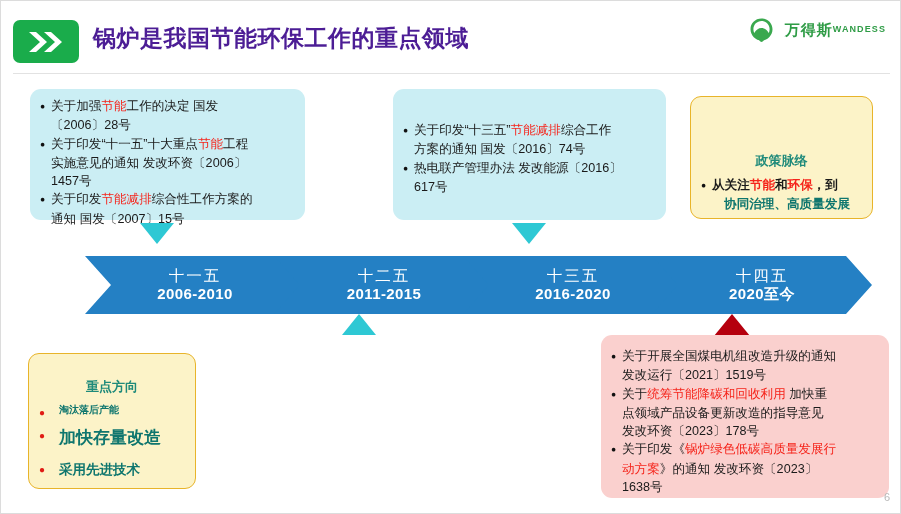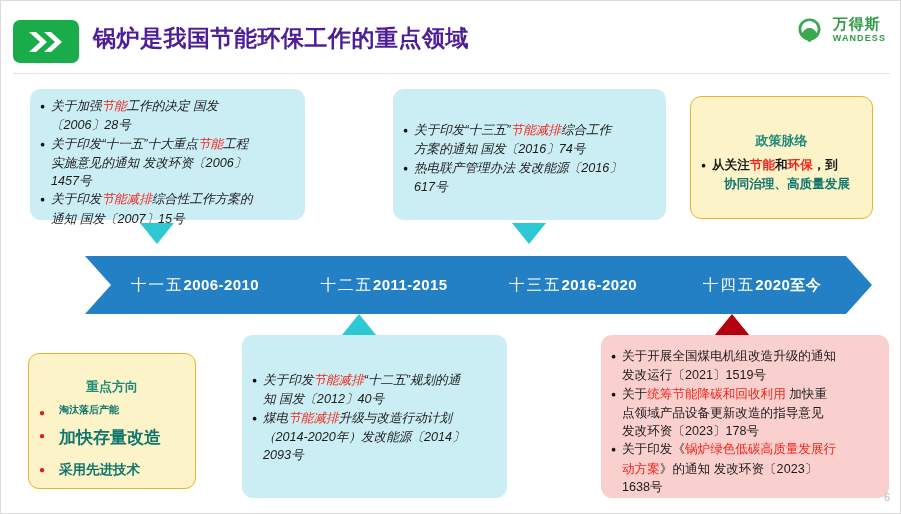--- a/index.html
+++ b/index.html
@@ -33,34 +33,34 @@
     position: absolute; left: 12px; top: 72px;
     width: 877px; height: 1px; background: #e2e2e2;
   }
 
   
   .logo {
     position: absolute; right: 14px; top: 12px;
     display: flex; align-items: center; gap: 7px;
   }
   .logo-mark { width: 33px; height: 33px; }
-  .logo-txt { display: flex; flex-direction: column; line-height: 1; }
+  .logo-txt { display: flex; flex-direction: row; line-height: 1; }
   .logo-cn { font-size: 15px; font-weight: bold; color: #2f9c46; letter-spacing: 1px; }
   .logo-en { font-size: 9px; font-weight: bold; color: #2f9c46; letter-spacing: 1.1px; margin-top: 3px; text-align: center;}
 
   
   .box {
     position: absolute;
     border-radius: 11px;
     padding: 8px 10px;
     font-size: 12.6px;
     line-height: 1.45;
     color: #1a1a1a;
   }
-  .box.cyan   { background: #cbeef4; font-style: italic; }
+  .box.cyan   { background: #cbeef4; }
   .box.pink   { background: #fad0ce; }
   .box.yellow { background: #fcf3c8; border: 1.6px solid #e8b42a; }
 
   .bul { position: relative; padding-left: 11px; margin-bottom: 1px; }
   .bul::before {
     content: "\25CF"; position: absolute; left: 0; top: 0;
     font-size: 8.5px; line-height: 19px; color: #111;
   }
   .bul.red::before { color: #e01b14; font-size: 10px; }
   .ind { padding-left: 11px; }
@@ -68,21 +68,21 @@
   .rb { color: #0f766e; font-weight: bold; }
   .teal-h {
     text-align: center; color: #1f8a7a; font-weight: bold;
     font-size: 13px; margin-bottom: 5px;
   }
 
   
   .chev {
     position: absolute; top: 255px; height: 58px;
     background: #2480c4;
-    display: flex; flex-direction: row;
+    display: flex; flex-direction: column;
     align-items: center; justify-content: center;
     color: #ffffff;
     clip-path: polygon(0 0, calc(100% - 26px) 0, 100% 50%, calc(100% - 26px) 100%, 0 100%, 26px 50%);
   }
   .chev .cn { font-size: 15.5px; letter-spacing: 2px; line-height: 1.15; }
   .chev .yr { font-size: 15px; font-weight: bold; letter-spacing: 0.4px; line-height: 1.2; }
 
   
   .tri { position: absolute; width: 0; height: 0; }
   .tri.down-cyan {
@@ -151,21 +151,21 @@
 
   <div class="box cyan" style="left:392px; top:88px; width:273px; height:131px; padding-top:32px;">
     <div class="bul">
       关于印发“十三五”<span class="r">节能减排</span>综合工作
     </div>
     <div class="ind">方案的通知   国发〔2016〕74号</div>
     <div class="bul">热电联产管理办法  发改能源〔2016〕</div>
     <div class="ind">617号</div>
   </div>
 
-  <div class="box yellow" style="left:689px; top:95px; width:183px; height:123px; padding-top:35px;">
+  <div class="box yellow" style="left:689px; top:95px; width:183px; height:123px; padding-top:55px;">
     <div class="teal-h">政策脉络</div>
     <div class="bul" style="font-weight:bold;">
       从关注<span class="r">节能</span>和<span class="r">环保</span>，到
     </div>
     <div class="ind rb" style="text-align:center;">协同治理、高质量发展</div>
   </div>
 
   <div class="tri down-cyan" style="left:139px; top:222px;"></div>
   <div class="tri down-cyan" style="left:511px; top:222px;"></div>
 
@@ -189,31 +189,20 @@
   <div class="tri up-cyan" style="left:341px; top:313px;"></div>
   <div class="tri up-red" style="left:713px; top:313px;"></div>
 
   <div class="box yellow" style="left:27px; top:352px; width:168px; height:136px; padding-top:24px;">
     <div class="teal-h">重点方向</div>
     <div class="bul red rb" style="padding-left:20px; margin-top:6px; font-size:10px;">淘汰落后产能</div>
     <div class="bul red rb" style="padding-left:20px; margin-top:9px; font-size:17px;">加快存量改造</div>
     <div class="bul red rb" style="padding-left:20px; margin-top:9px; font-size:13.5px;">采用先进技术</div>
   </div>
 
-  <div class="box cyan" style="left:241px; top:334px; width:265px; height:163px; padding-top:36px;">
-    <div class="bul">
-      关于印发<span class="r">节能减排</span>“十二五”规划的通
-    </div>
-    <div class="ind">知  国发〔2012〕40号</div>
-    <div class="bul">
-      煤电<span class="r">节能减排</span>升级与改造行动计划
-    </div>
-    <div class="ind">（2014-2020年）发改能源〔2014〕</div>
-    <div class="ind">2093号</div>
-  </div>
 
   <div class="box pink" style="left:600px; top:334px; width:288px; height:163px; padding-top:12px;">
     <div class="bul">关于开展全国煤电机组改造升级的通知</div>
     <div class="ind">发改运行〔2021〕1519号</div>
     <div class="bul">
       关于<span class="r">统筹节能降碳和回收利用</span> 加快重
     </div>
     <div class="ind">点领域产品设备更新改造的指导意见</div>
     <div class="ind">发改环资〔2023〕178号</div>
     <div class="bul">

